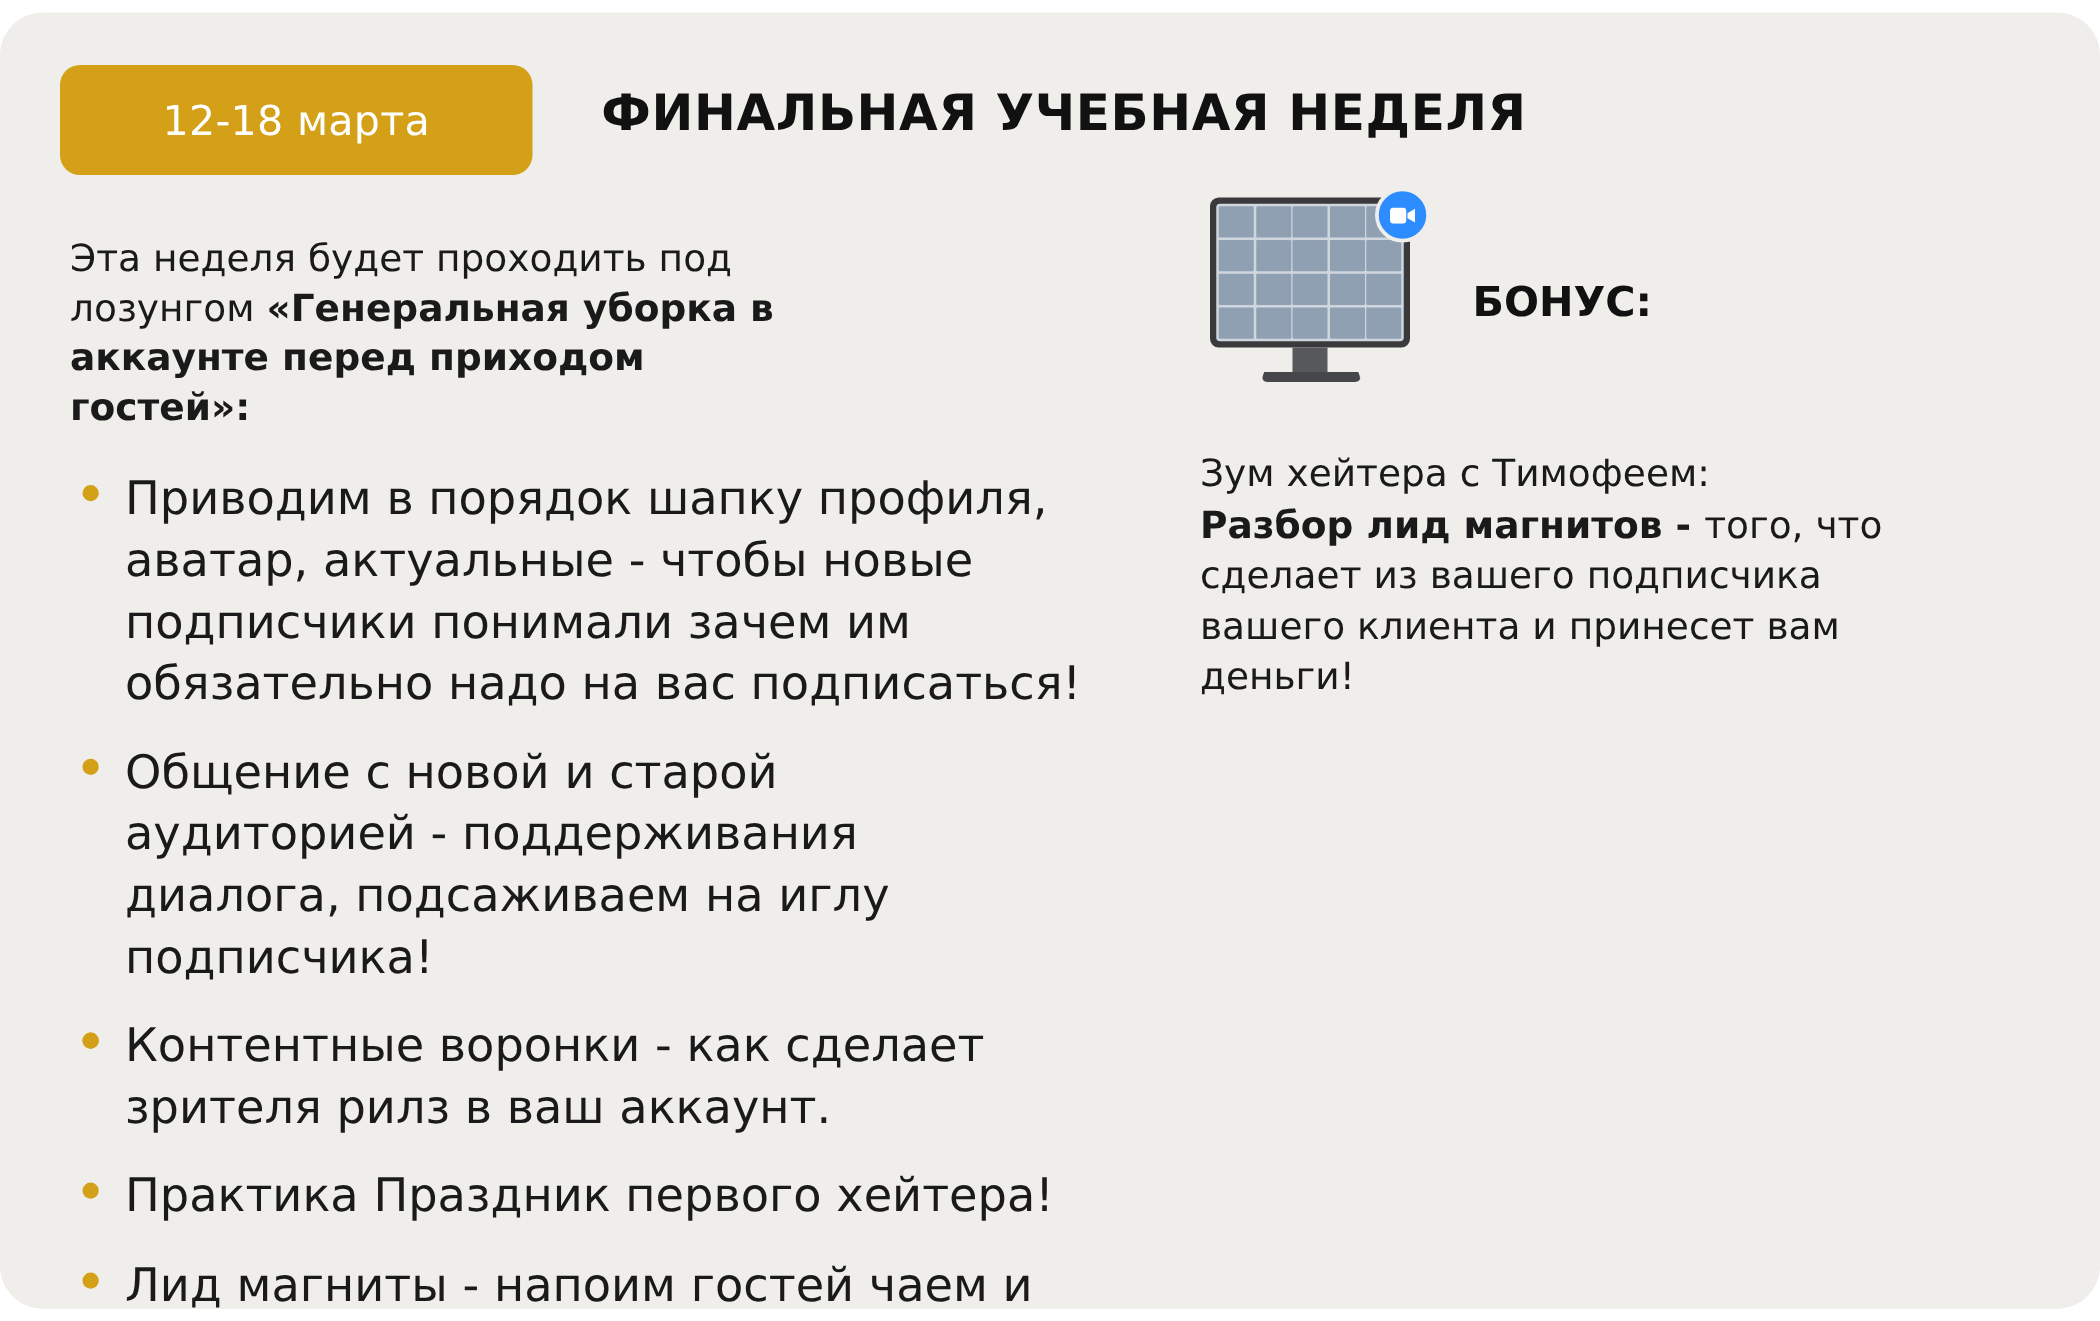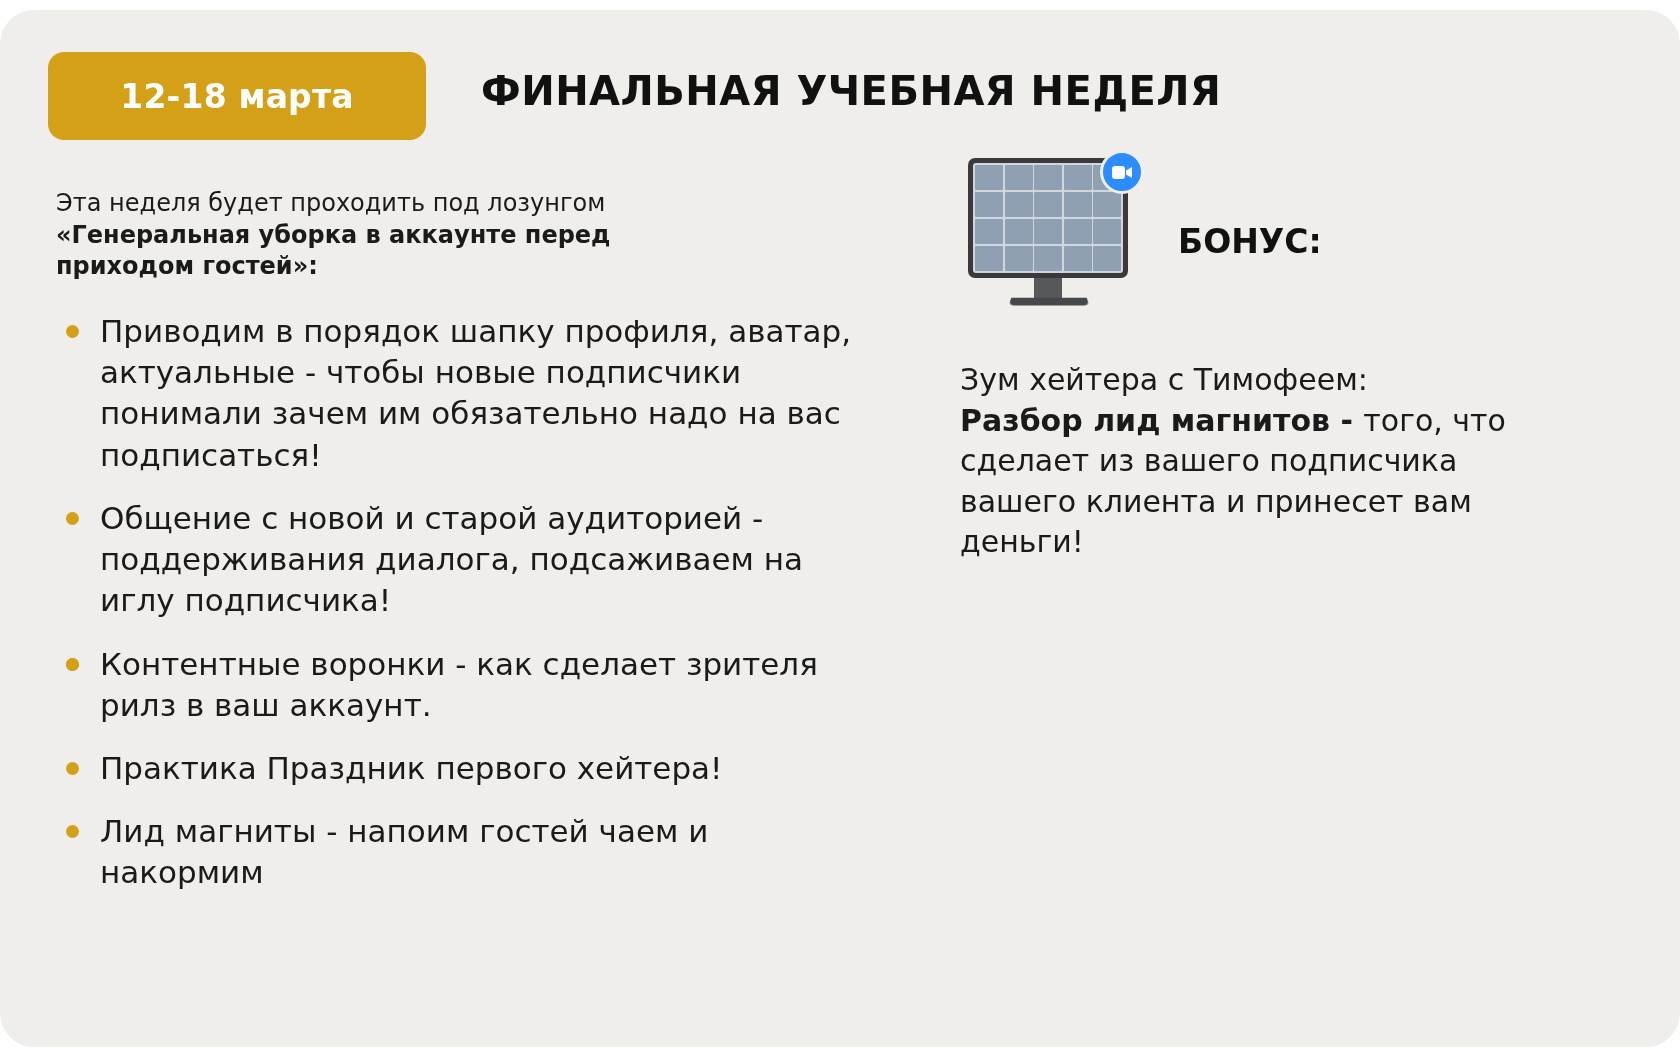--- a/index.html
+++ b/index.html
@@ -40,21 +40,21 @@
     height: 88px;
     background: #d4a017;
     border-radius: 16px;
     display: flex;
     align-items: center;
     justify-content: center;
   }
   .date-badge span {
     color: #ffffff;
     font-size: 33px;
-    font-weight: bold;
+    font-weight: normal;
     letter-spacing: 0.2px;
   }
   .header-title {
     position: absolute;
     left: 452px;
     top: 16px;
     color: #111111;
     font-size: 40px;
     font-weight: bold;
     letter-spacing: 0.5px;
@@ -62,38 +62,38 @@
   }
 
   
   .left-col {
     position: absolute;
     left: 56px;
     top: 178px;
     width: 810px;
   }
   .intro {
-    font-size: 24px;
+    font-size: 30px;
     line-height: 1.32;
     color: #1a1a1a;
     margin: 0 0 28px 0;
     width: 600px;
   }
   .intro b { font-weight: bold; }
 
   .bullets {
     list-style: none;
     margin: 0;
     padding: 0;
   }
   .bullets li {
     position: relative;
     padding-left: 44px;
     margin-bottom: 22px;
-    font-size: 31px;
+    font-size: 37px;
     line-height: 1.33;
     color: #1a1a1a;
   }
   .bullets li .dot {
     position: absolute;
     left: 10px;
     top: 14px;
     width: 13px;
     height: 13px;
     border-radius: 50%;

